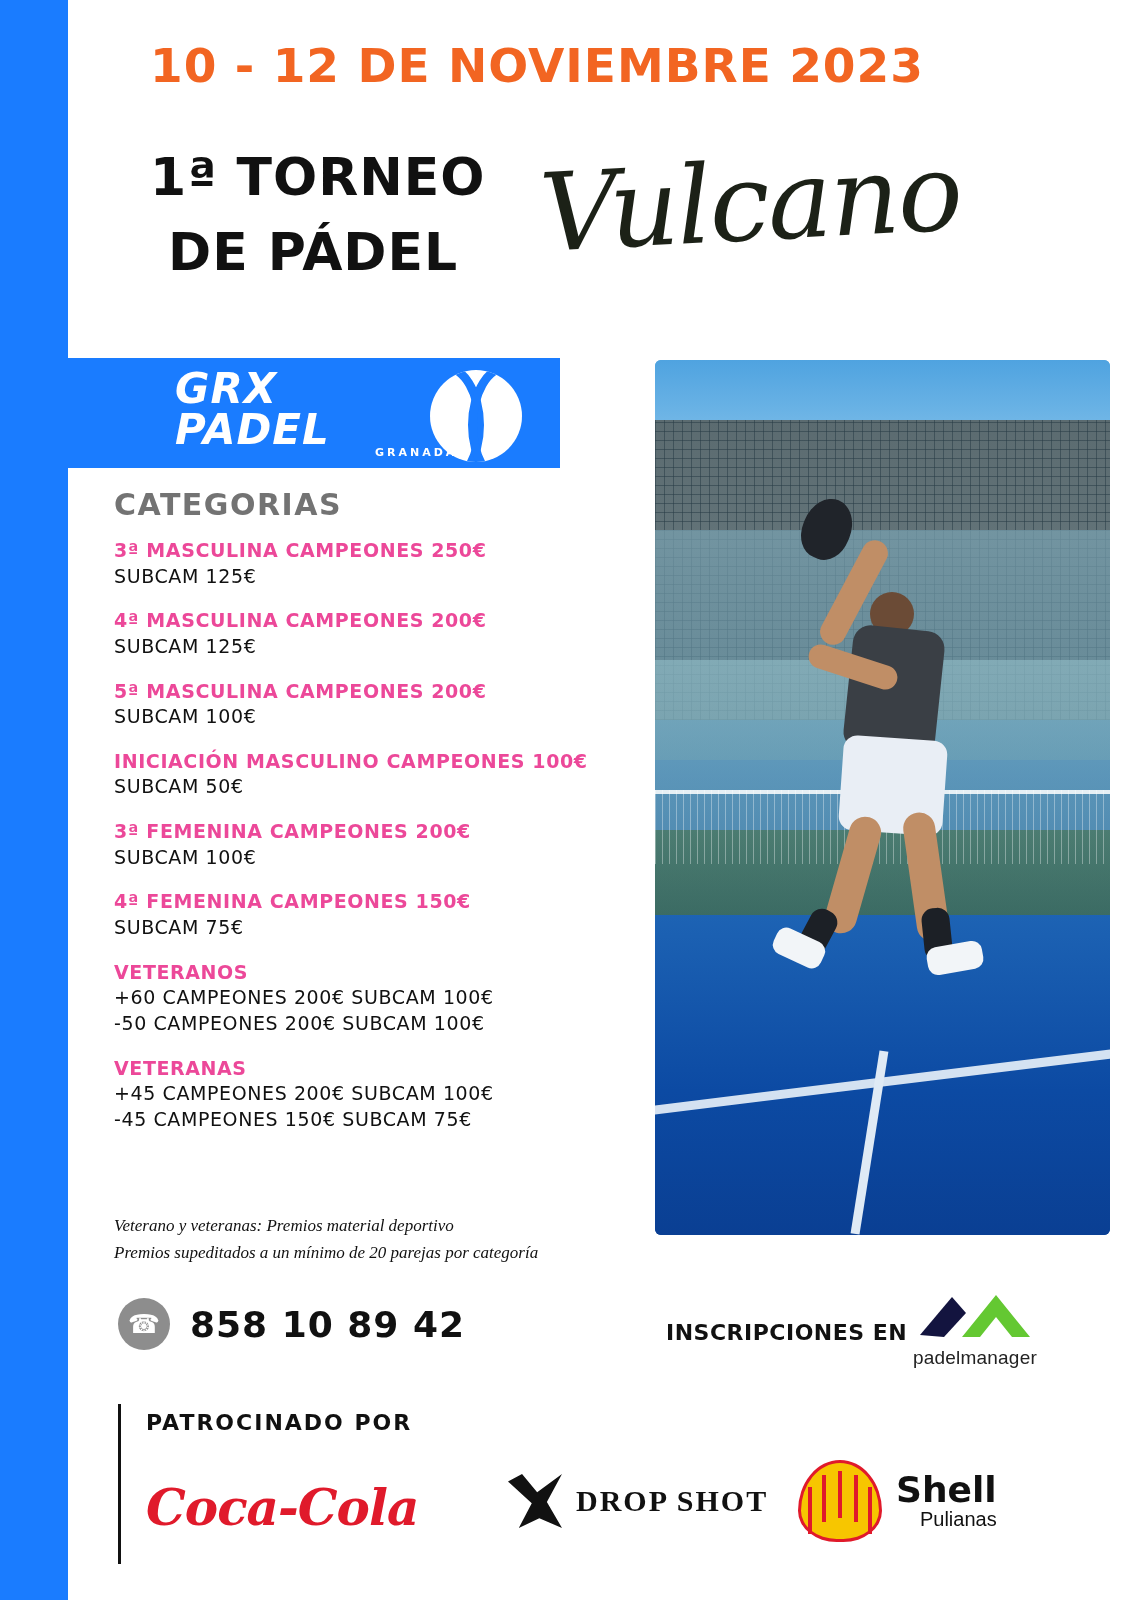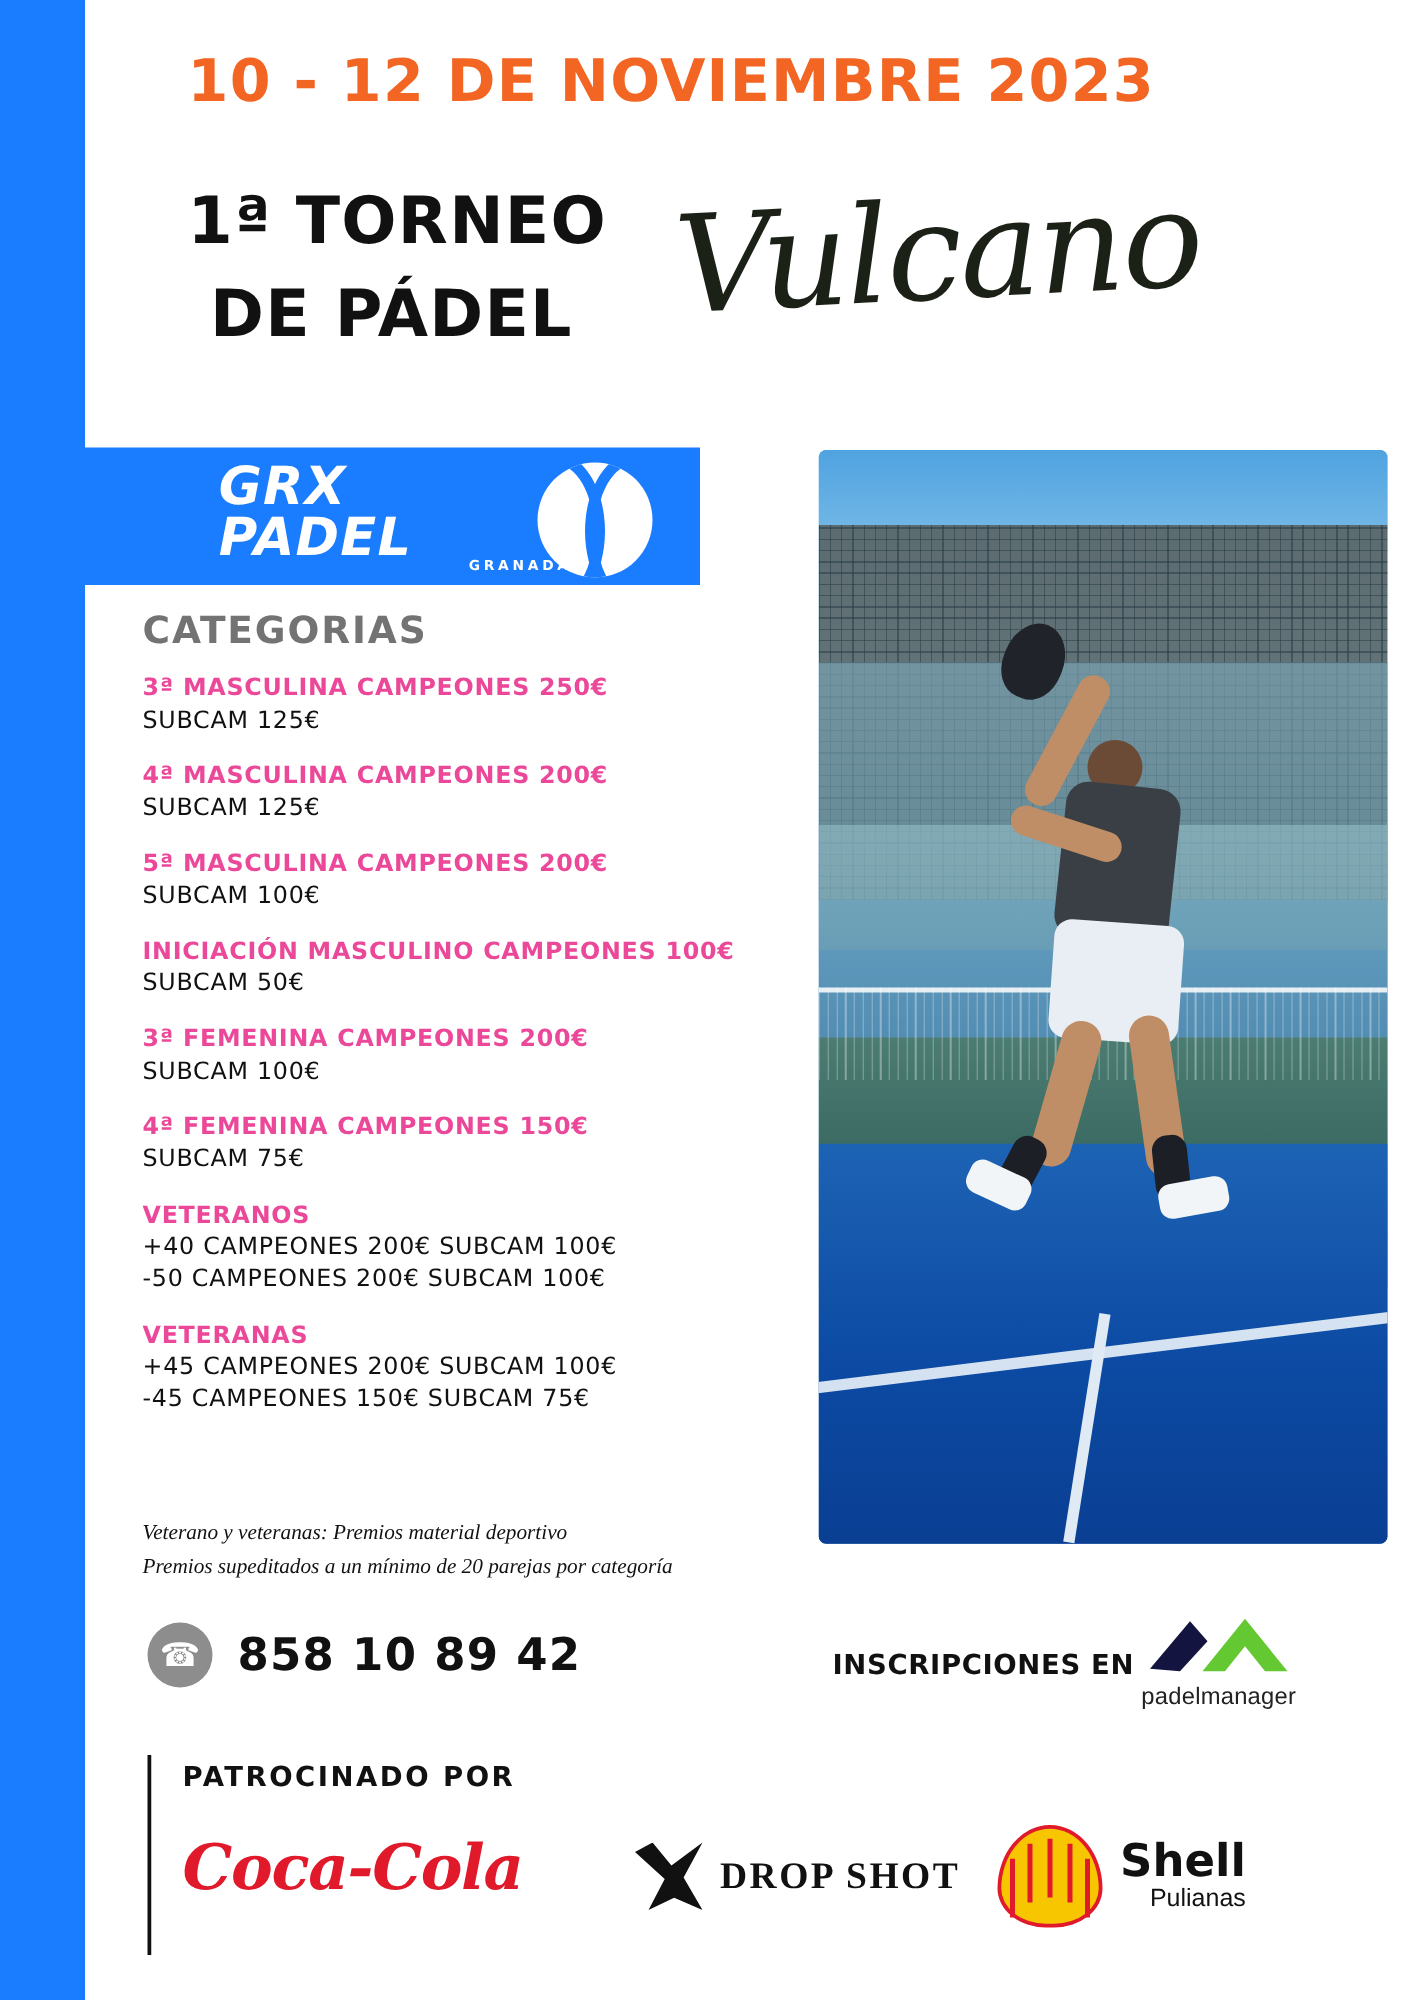--- a/index.html
+++ b/index.html
@@ -249,21 +249,21 @@
   .sponsor-divider {
     position: absolute; left: 0; top: 2px;
     width: 3px; height: 160px; background: #111;
   }
   .sponsor-label {
     position: absolute; left: 28px; top: 8px;
     font-size: 22px; font-weight: bold; letter-spacing: 2px; color: #111;
     font-family: "DejaVu Sans", sans-serif;
   }
   .coke {
-    position: absolute; left: 28px; top: 62px;
+    position: absolute; left: 28px; top: 76px;
     font-family: "DejaVu Serif", serif;
     font-style: italic; font-weight: bold;
     font-size: 50px; color: #e01a2b;
     letter-spacing: -1px;
   }
   .dropshot {
     position: absolute; left: 390px; top: 72px;
     display: flex; align-items: center; gap: 14px;
   }
   .ds-mark {
@@ -351,21 +351,21 @@
   <div class="cat-item">
     <div class="cat-title">3ª FEMENINA CAMPEONES 200€</div>
     <div class="cat-sub">SUBCAM 100€</div>
   </div>
   <div class="cat-item">
     <div class="cat-title">4ª FEMENINA CAMPEONES 150€</div>
     <div class="cat-sub">SUBCAM 75€</div>
   </div>
   <div class="cat-item">
     <div class="cat-title">VETERANOS</div>
-    <div class="cat-sub" style="white-space:pre-line">+40 CAMPEONES 200€ SUBCAM 100€
+    <div class="cat-sub" style="white-space:pre-line">+60 CAMPEONES 200€ SUBCAM 100€
 -50 CAMPEONES 200€ SUBCAM 100€</div>
   </div>
   <div class="cat-item">
     <div class="cat-title">VETERANAS</div>
     <div class="cat-sub" style="white-space:pre-line">+45 CAMPEONES 200€ SUBCAM 100€
 -45 CAMPEONES 150€ SUBCAM 75€</div>
   </div>
 </div>
 
 <div class="notes">

